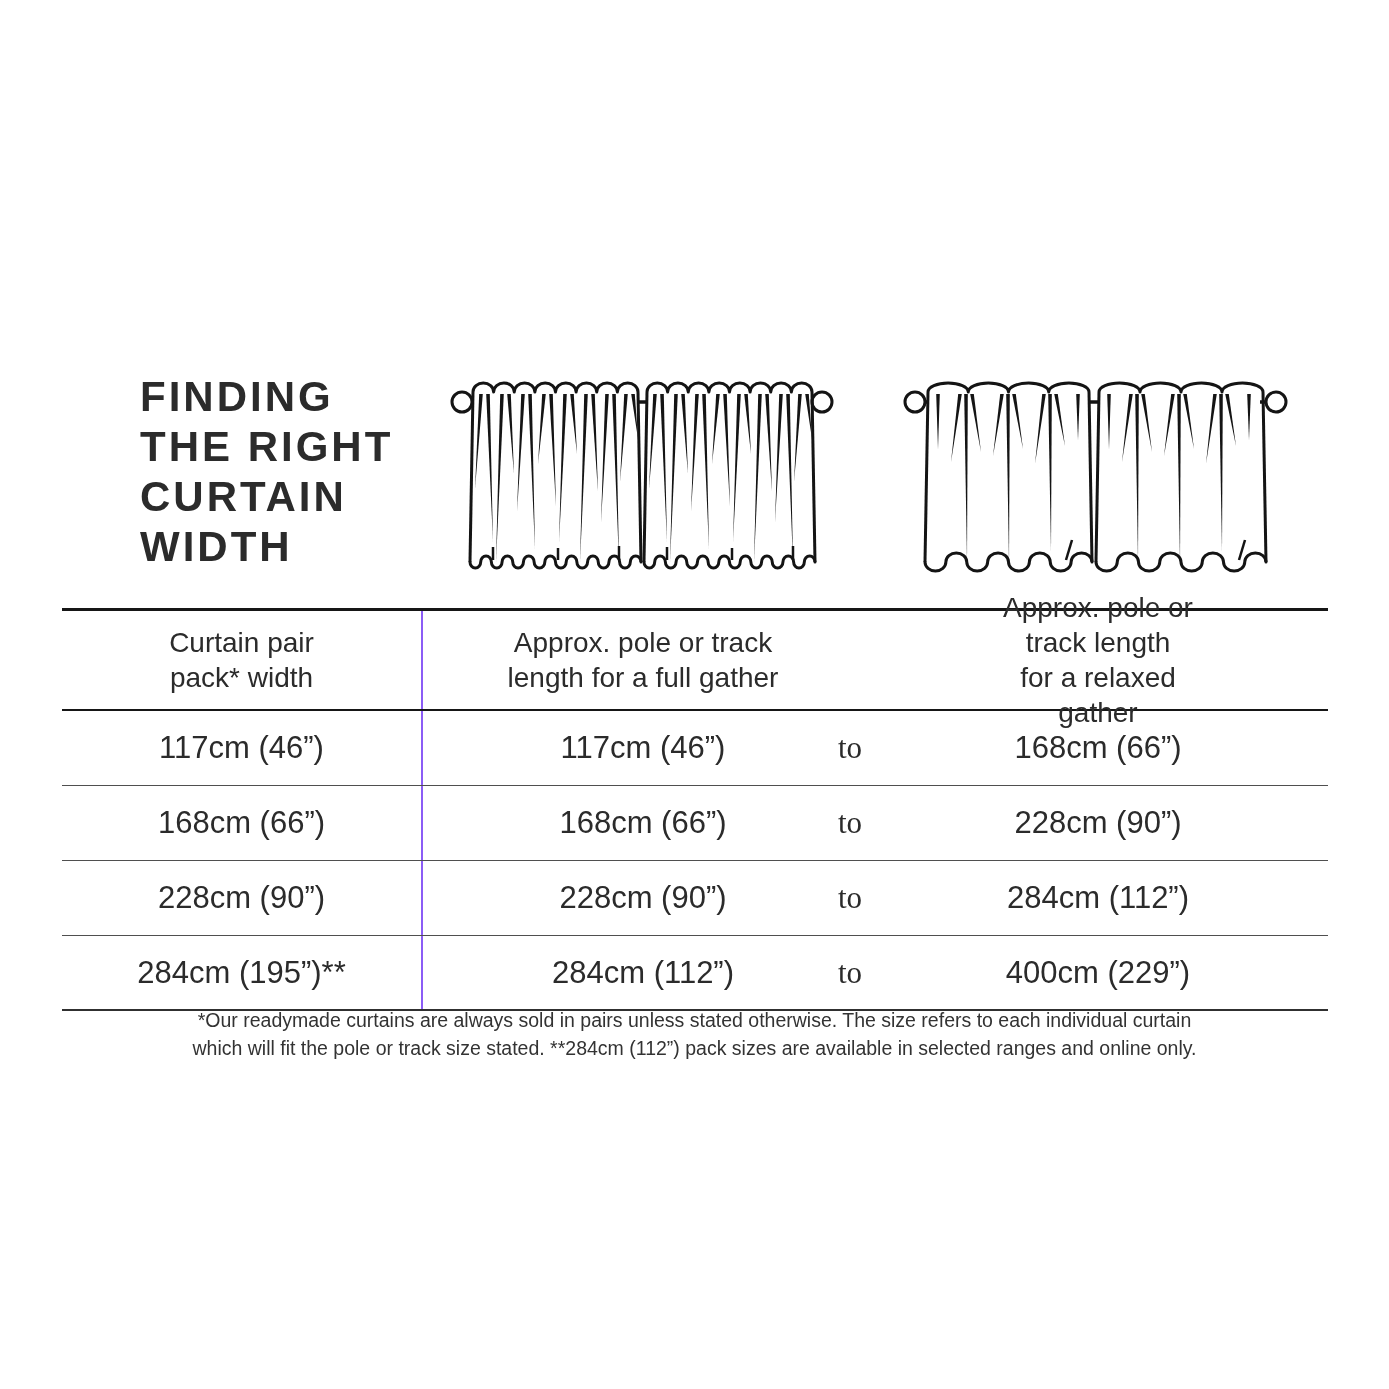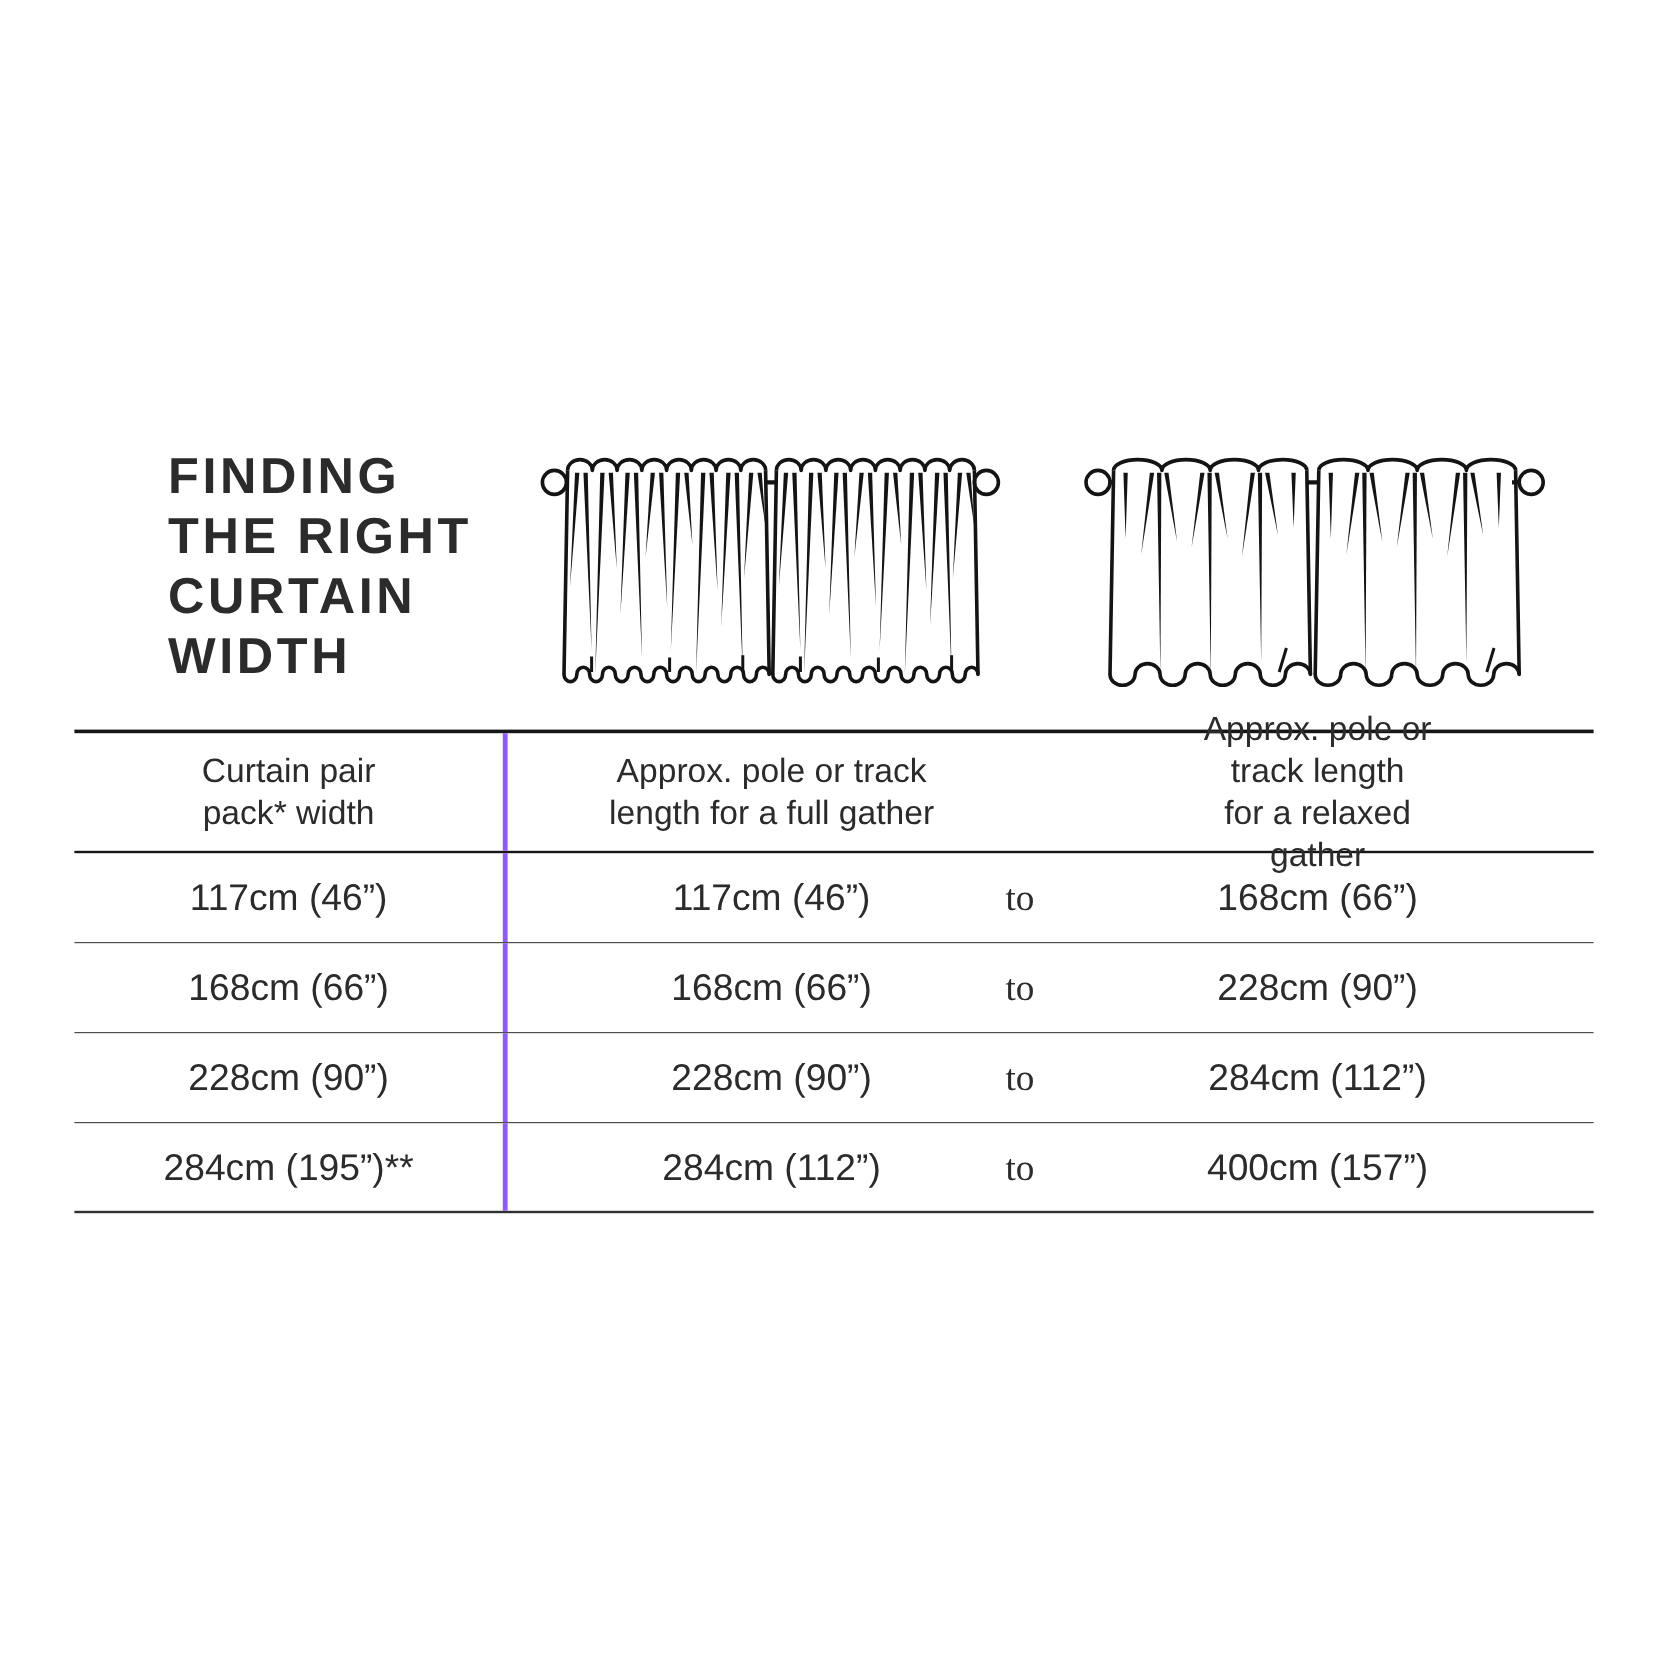--- a/index.html
+++ b/index.html
@@ -20,21 +20,21 @@
   
   .size-table {
     position:absolute; left:62px; top:608px; width:1266px;
     border-top:3px solid #161616;
   }
   .trow { display:flex; position:relative; }
   .thead { height:100px; border-bottom:2px solid #161616; }
   .drow { height:75px; border-bottom:1.5px solid #4f4f4f; }
   .drow:last-child { border-bottom:2px solid #303030; }
   .c1 {
-    width:361px; border-right:4px solid #8b5cf6;
+    width:361px; border-right:2px solid #8b5cf6;
     display:flex; align-items:center; justify-content:center;
     text-align:center;
   }
   .merged { flex:1; position:relative; }
   .pos { position:absolute; top:50%; transform:translate(-50%,-50%); text-align:center; white-space:pre-line; }
   .pos-full { left:220px; }
   .pos-to { left:427px;font-family:Liberation Serif, serif; }
   .pos-relaxed { left:675px; }
   .hcell { font-size:28px; line-height:35px; color:#2b2b2b; white-space:pre-line; }
   .val { font-size:31px; color:#2b2b2b; white-space:nowrap; }
@@ -188,20 +188,22 @@
         <span class="pos pos-to val">to</span>
         <span class="pos pos-relaxed val">284cm (112”)</span>
       </div>
     </div>
 
     <div class="trow drow">
       <div class="c1 val">284cm (195”)**</div>
       <div class="merged">
         <span class="pos pos-full val">284cm (112”)</span>
         <span class="pos pos-to val">to</span>
-        <span class="pos pos-relaxed val">400cm (157”)</span>
+        <span class="pos pos-relaxed val">400cm (229”)</span>
       </div>
     </div>
 
   </div>
 
+  <div class="footnote">*Our readymade curtains are always sold in pairs unless stated otherwise. The size refers to each individual curtain
+which will fit the pole or track size stated. **284cm (112”) pack sizes are available in selected ranges and online only.</div>
 
 </div>
 
 </body></html>

